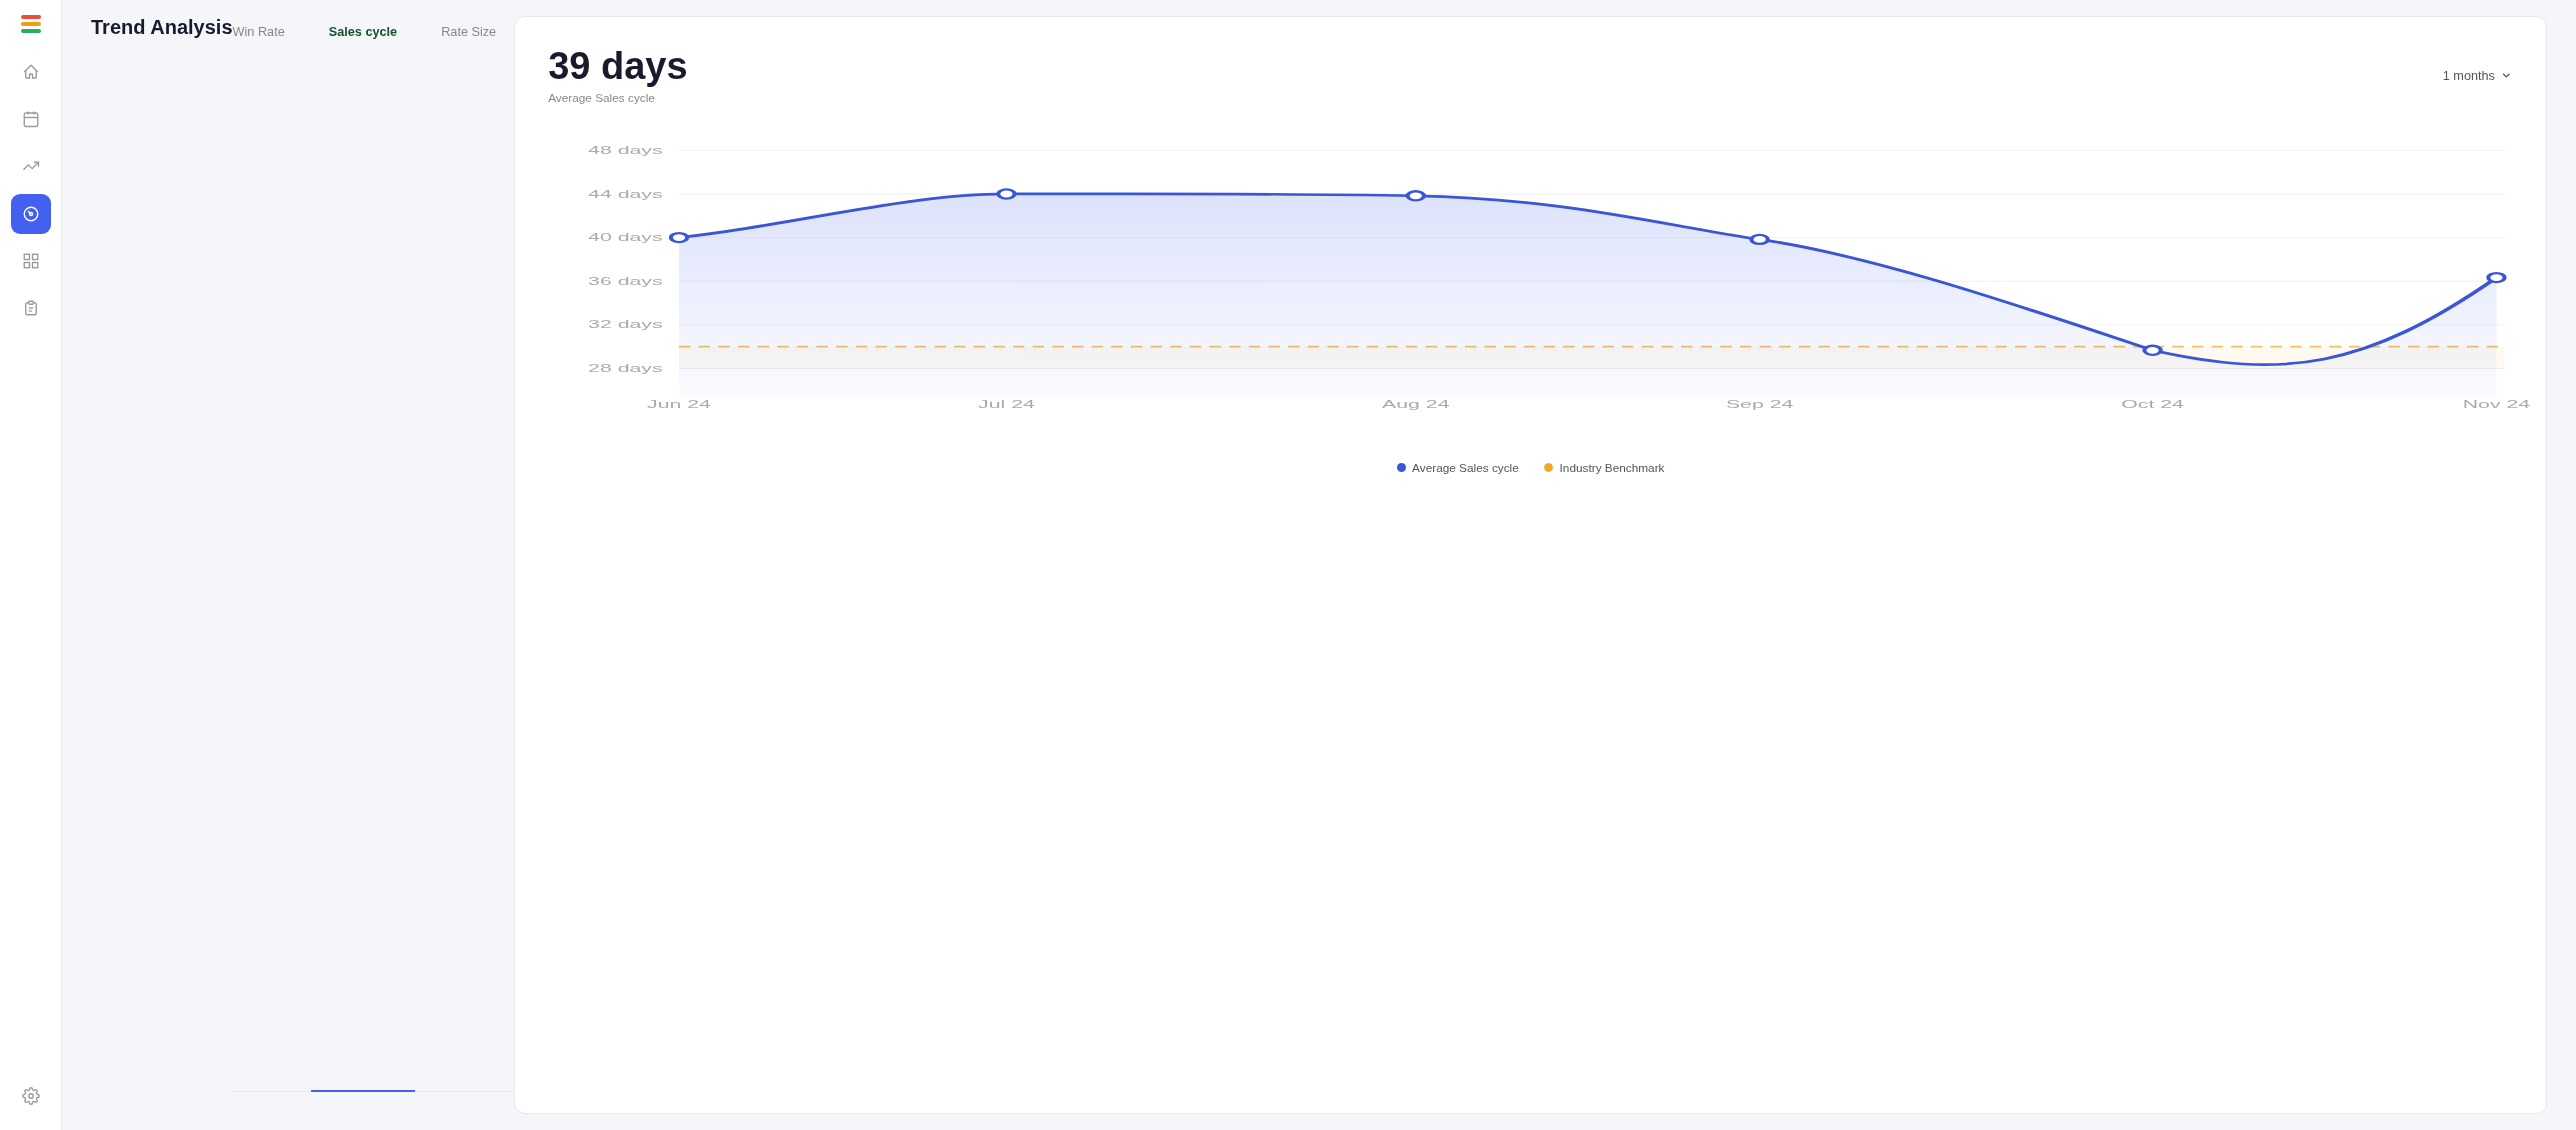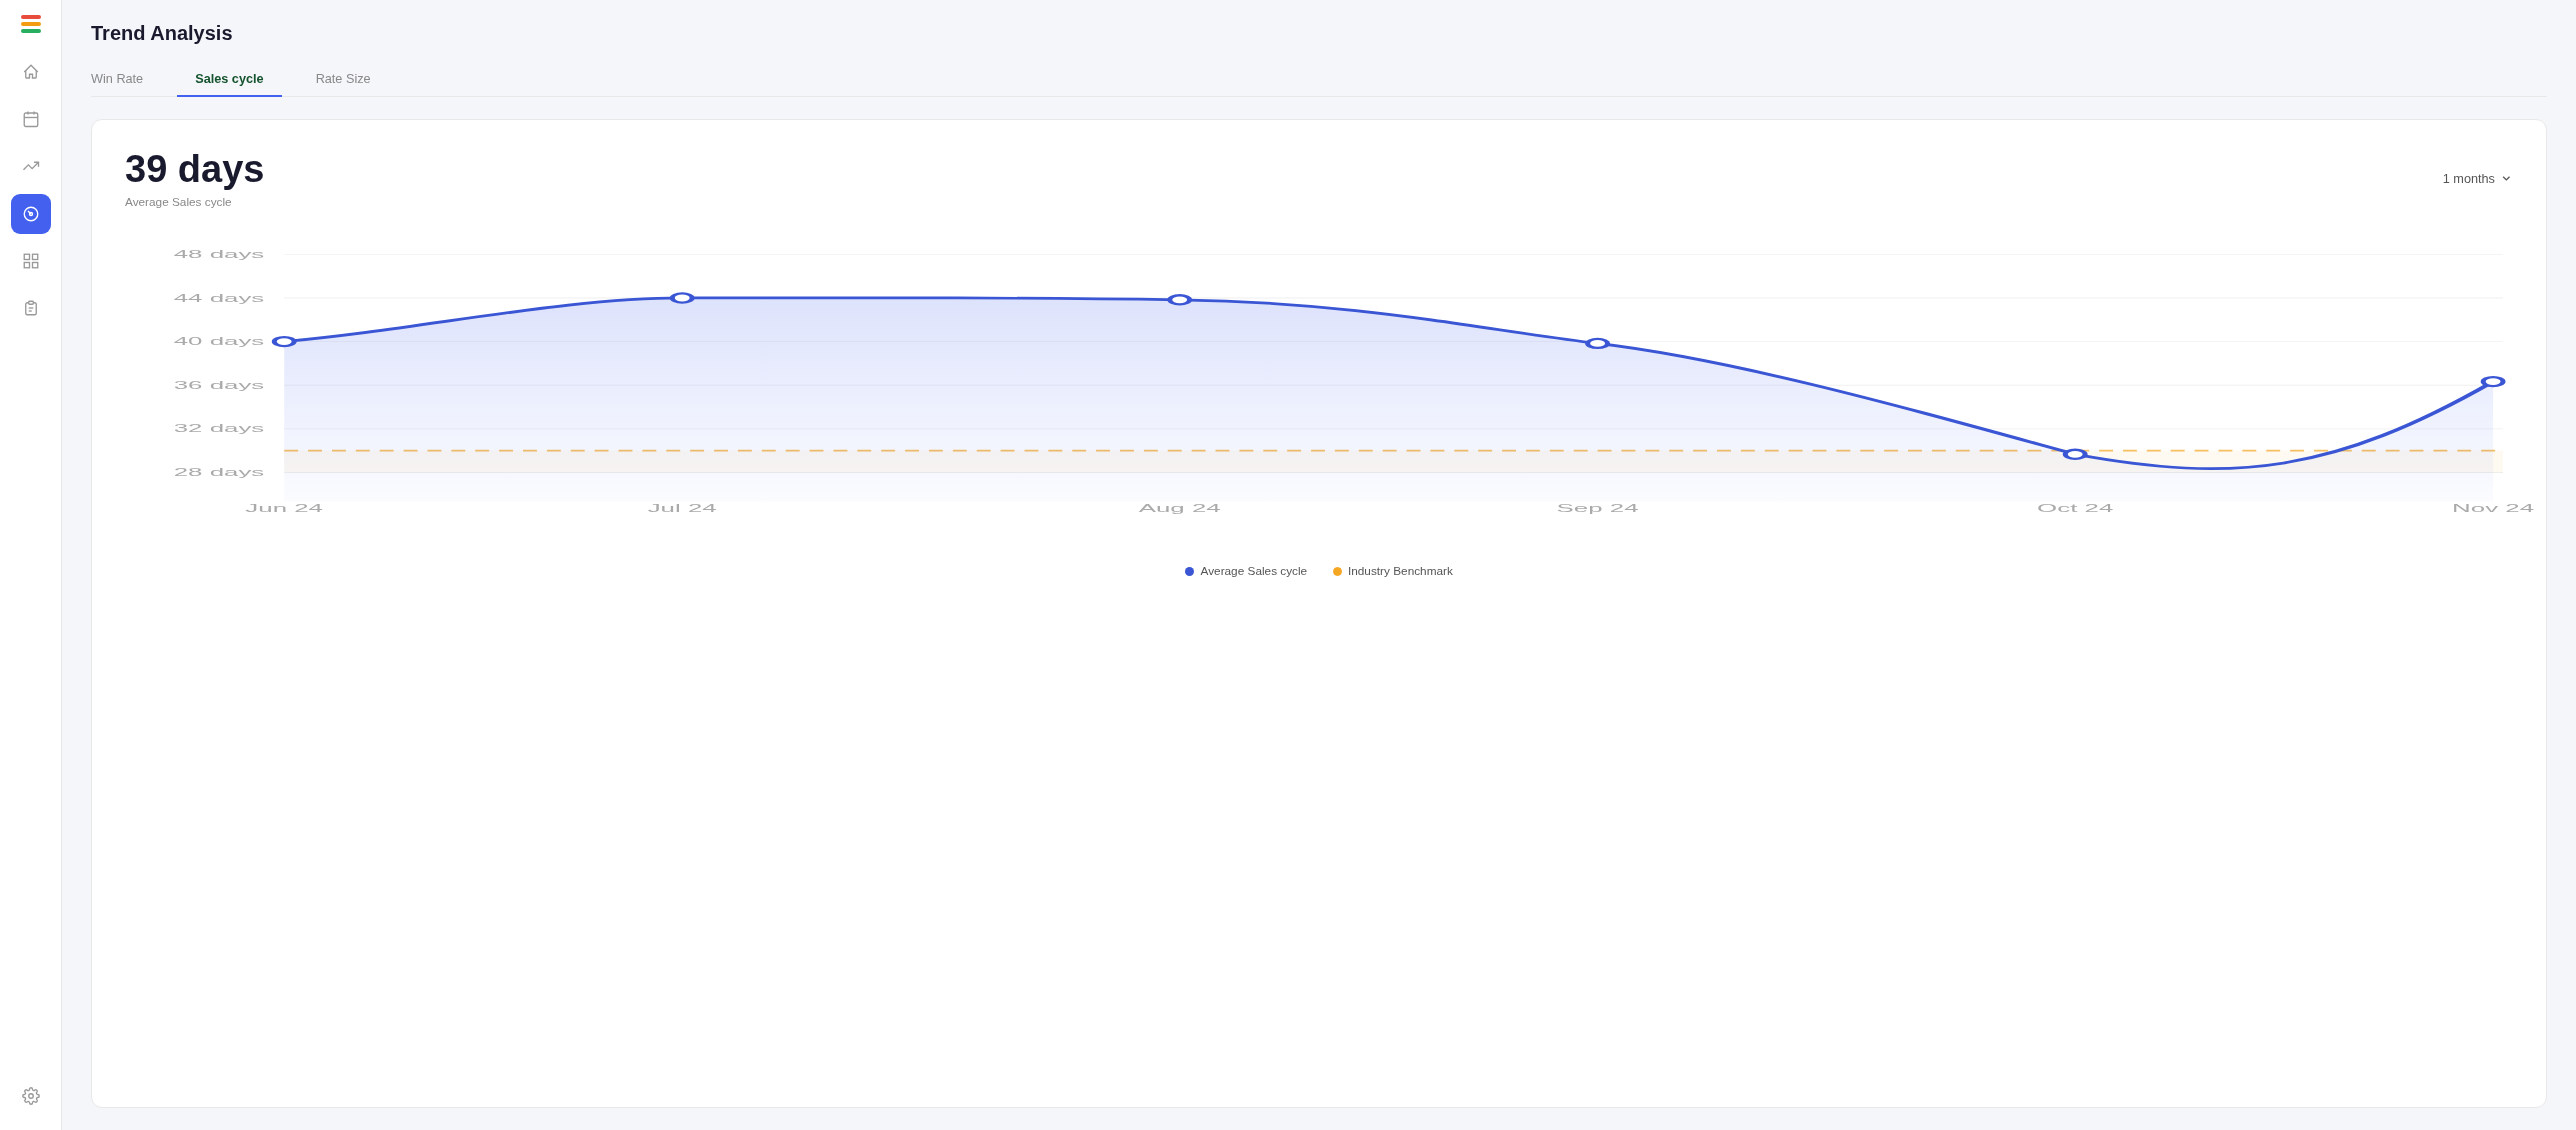--- a/index.html
+++ b/index.html
@@ -38,37 +38,37 @@
       cursor: pointer;
       color: #999;
     }
     .sidebar-item.active { background: #4361ee; color: #fff; }
     .sidebar-icon { width: 18px; height: 18px; }
 
     
     .main {
       flex: 1;
       display: flex;
-      flex-direction: column;
-      padding: 22px 29px;
+      flex-direction: row;
+      padding: 16px 29px;
       overflow: auto;
       background: #f5f6fa;
     }
 
     .page-title {
       font-size: 20px;
       font-weight: 700;
       color: #1a1a2e;
       margin-bottom: 18px;
     }
 
     
     .tabs {
       display: flex;
-      gap: 16px;
+      gap: 8px;
       border-bottom: 0.9px solid #e8e8e8;
       margin-bottom: 22px;
     }
     .tab {
       padding: 9px 18px;
       font-size: 12.7px;
       color: #888;
       cursor: pointer;
       border-bottom: 1.8px solid transparent;
       margin-bottom: -0.9px;

